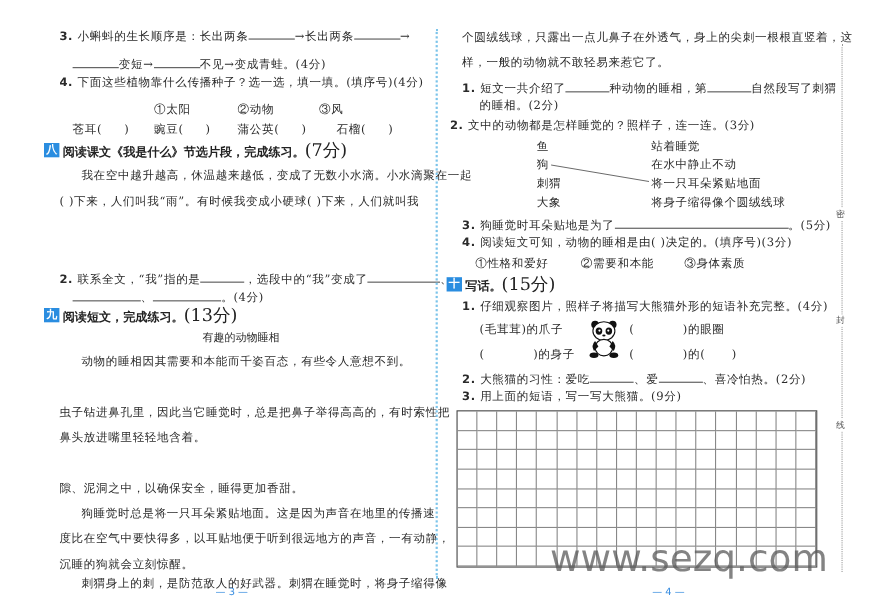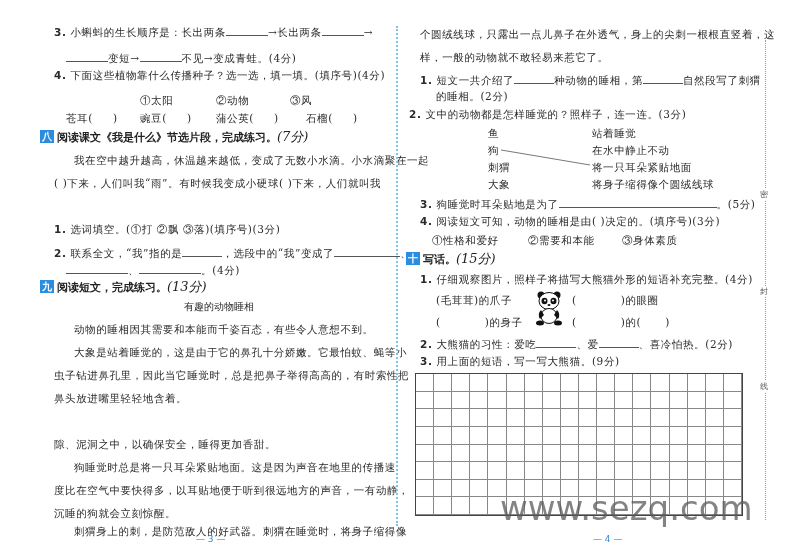--- a/index.html
+++ b/index.html
@@ -20,21 +20,21 @@
   .q-num { font-family: "DejaVu Sans", "Liberation Sans", sans-serif; font-weight: bold; margin-right: 4px; }
   .blank { display: inline-block; border-bottom: 1px solid #555; height: 11px; vertical-align: baseline; }
   .section-head {
     position: absolute; font-family: "DejaVu Sans", "Liberation Sans", sans-serif;
     font-size: 11px; font-weight: bold; white-space: nowrap; line-height: 14px; color: #222;
   }
   .badge {
     display: inline-block; background: #2a8de0; color: #fff; font-size: 10px;
     padding: 0 2px; margin-right: 3px; line-height: 13px; height: 13px; vertical-align: top;
   }
-  .section-head .score { font-family: "DejaVu Serif", serif; font-weight: normal; font-size: 13px; font-style: italic; }
+  .section-head .score { font-family: "DejaVu Serif", serif; font-weight: normal; font-size: 16px; }
   .title-center { position: absolute; font-weight: normal; font-size: 10px; white-space: nowrap; }
   .page-num {
     position: absolute; font-family: "DejaVu Sans", sans-serif; font-size: 9px; color: #3a8ee0;
   }
   .margin-rule {
     position: absolute; left: 765px; top: 40px; height: 480px; border-left: 1px dotted #999;
   }
   .margin-char { position: absolute; left: 760px; font-size: 8px; color: #555; background:#fff; }
   .grid {
     position: absolute; left: 415px; top: 373px; width: 328px; height: 143px;
@@ -73,36 +73,32 @@
   <div class="line" style="left:66px; top:111px;"><span>苍耳(</span><span style="display:inline-block;width:20px;"></span>)</div>
   <div class="line" style="left:140px; top:111px;"><span>豌豆(</span><span style="display:inline-block;width:20px;"></span>)</div>
   <div class="line" style="left:216px; top:111px;"><span>蒲公英(</span><span style="display:inline-block;width:20px;"></span>)</div>
   <div class="line" style="left:306px; top:111px;"><span>石榴(</span><span style="display:inline-block;width:20px;"></span>)</div>
 
   <div class="section-head" style="left:40px; top:130px;">
     <span class="badge">八</span><span>阅读课文《我是什么》节选片段，完成练习。</span><span class="score">(7分)</span>
   </div>
   <div class="line" style="left:74px; top:153px;">我在空中越升越高，休温越来越低，变成了无数小水滴。小水滴聚在一起</div>
   <div class="line" style="left:54px; top:176px;">(        )下来，人们叫我“雨”。有时候我变成小硬球(        )下来，人们就叫我</div>
-  <div class="line" style="left:54px; top:222px;">
-    <span class="q-num">1.</span><span>选词填空。(①打   ②飘   ③落)(填序号)(3分)</span>
-  </div>
   <div class="line" style="left:54px; top:245px;">
     <span class="q-num">2.</span><span>联系全文，“我”指的是</span><span class="blank" style="width:40px;"></span><span>，选段中的“我”变成了</span><span class="blank" style="width:66px;"></span><span>、</span>
   </div>
   <div class="line" style="left:66px; top:262px;">
     <span class="blank" style="width:62px;"></span><span>、</span><span class="blank" style="width:62px;"></span><span>。(4分)</span>
   </div>
 
   <div class="section-head" style="left:40px; top:280px;">
     <span class="badge">九</span><span>阅读短文，完成练习。</span><span class="score">(13分)</span>
   </div>
   <div class="title-center" style="left:184px; top:300px;">有趣的动物睡相</div>
   <div class="line" style="left:74px; top:322px;">动物的睡相因其需要和本能而千姿百态，有些令人意想不到。</div>
-  <div class="line" style="left:74px; top:345px;">大象是站着睡觉的，这是由于它的鼻孔十分娇嫩。它最怕蚊、蝇等小</div>
   <div class="line" style="left:54px; top:368px;">虫子钻进鼻孔里，因此当它睡觉时，总是把鼻子举得高高的，有时索性把</div>
   <div class="line" style="left:54px; top:391px;">鼻头放进嘴里轻轻地含着。</div>
   <div class="line" style="left:54px; top:437px;">隙、泥洞之中，以确保安全，睡得更加香甜。</div>
   <div class="line" style="left:74px; top:460px;">狗睡觉时总是将一只耳朵紧贴地面。这是因为声音在地里的传播速</div>
   <div class="line" style="left:54px; top:483px;">度比在空气中要快得多，以耳贴地便于听到很远地方的声音，一有动静，</div>
   <div class="line" style="left:54px; top:506px;">沉睡的狗就会立刻惊醒。</div>
 
   <div class="line" style="left:74px; top:524px;">刺猬身上的刺，是防范敌人的好武器。刺猬在睡觉时，将身子缩得像</div>
 
 </div>

